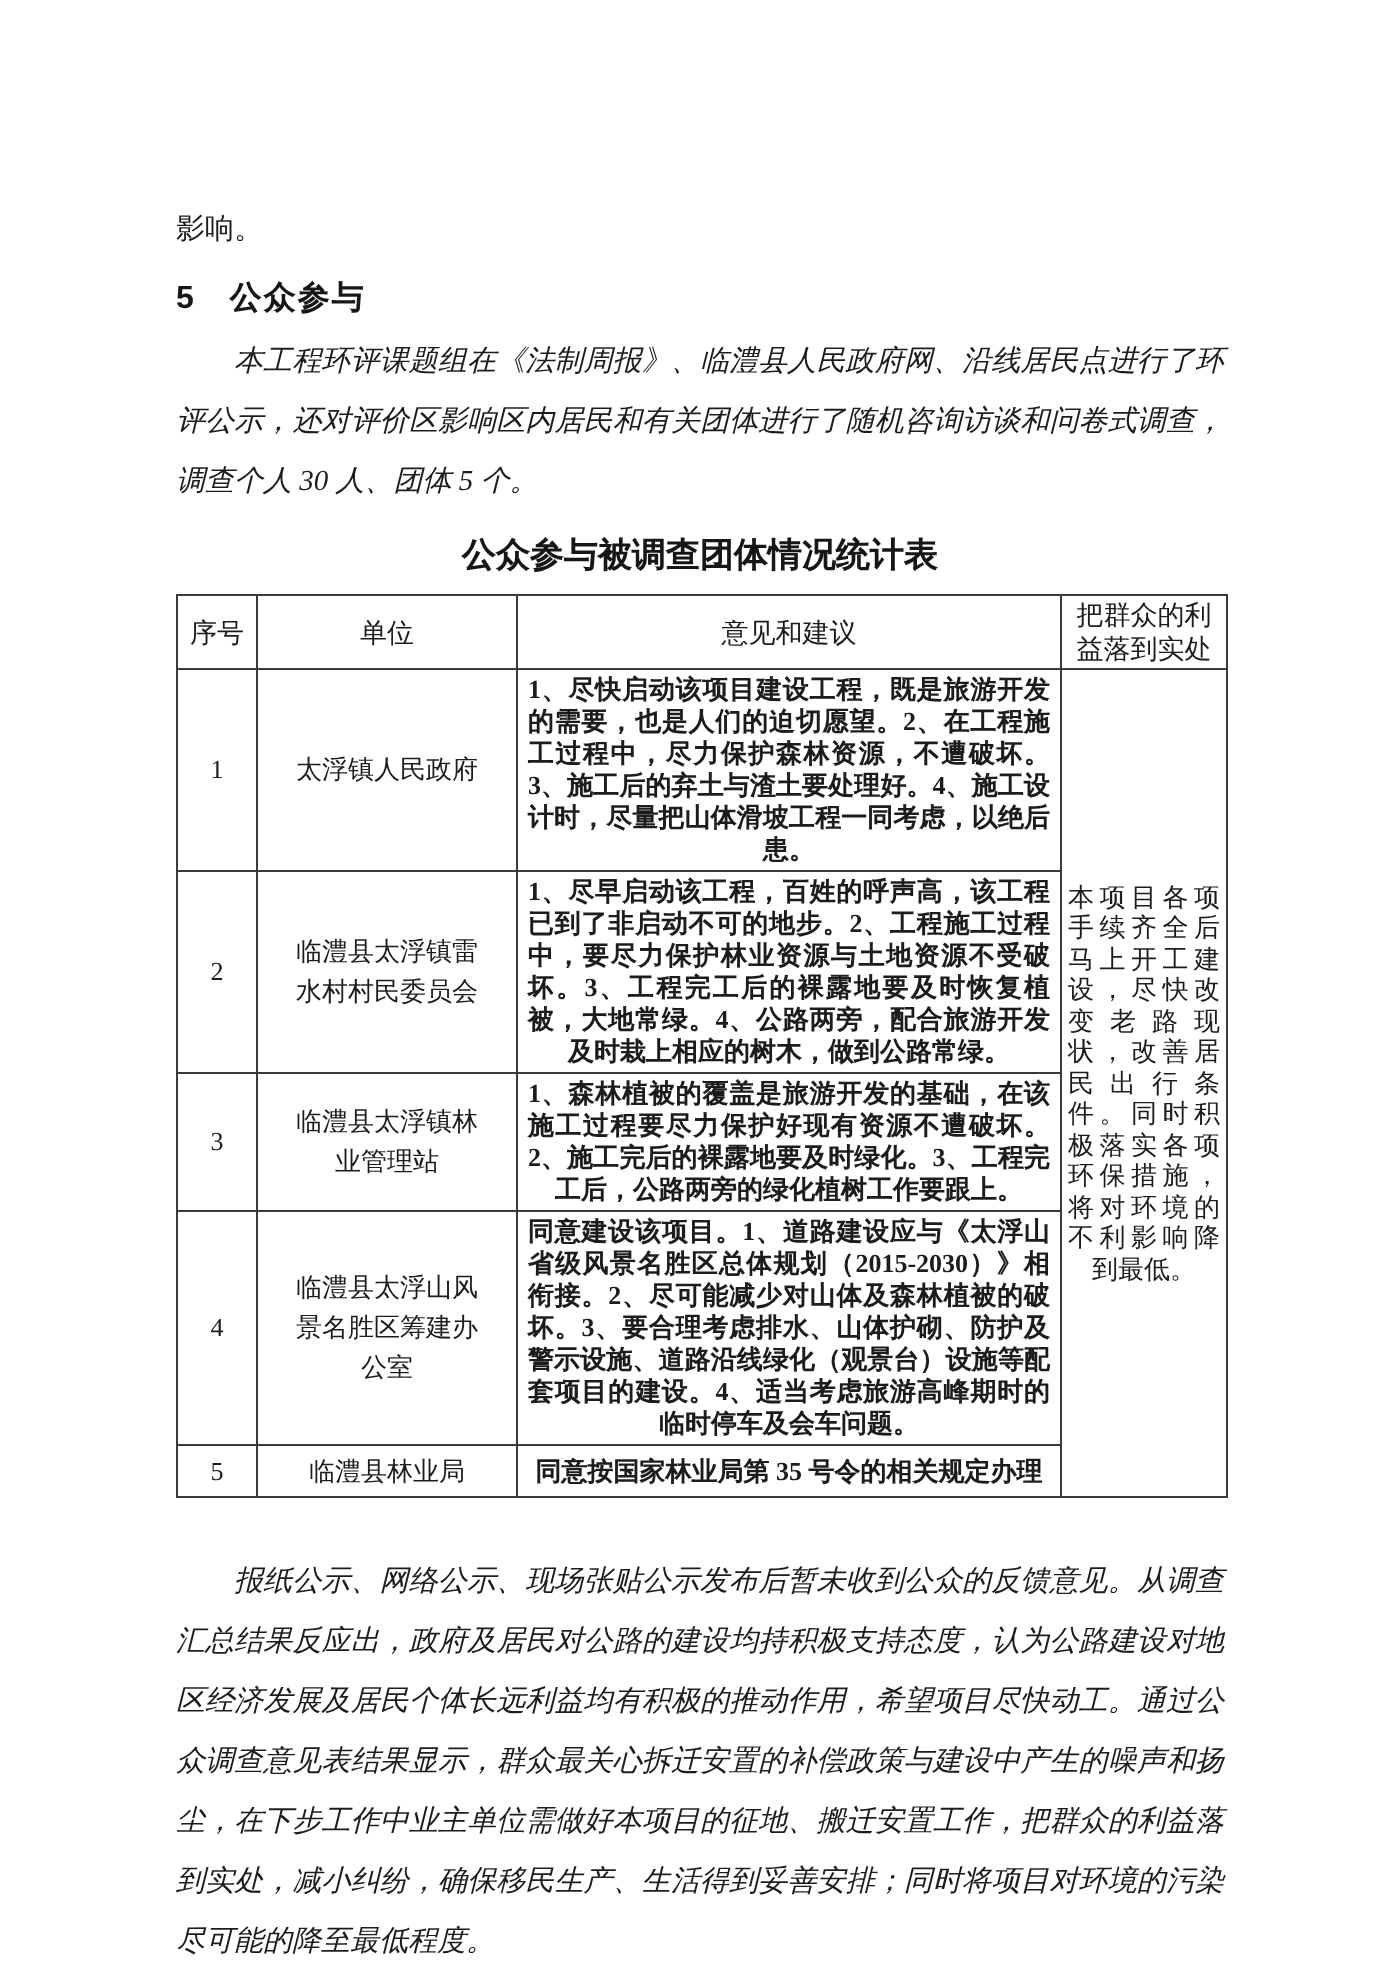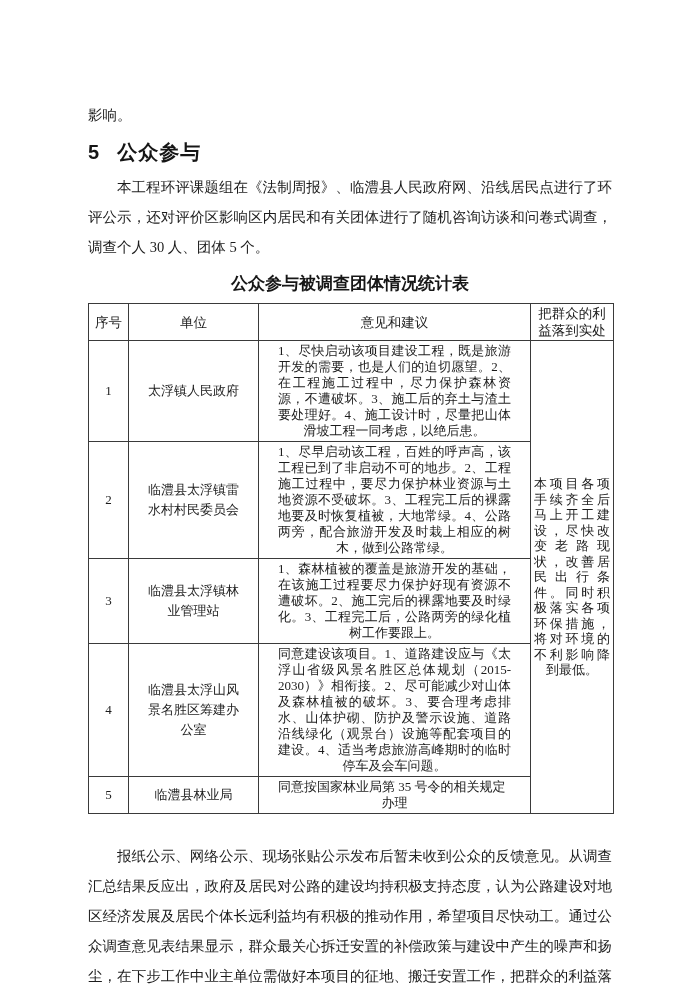--- a/index.html
+++ b/index.html
@@ -15,25 +15,25 @@
     font-family: "Liberation Serif", "DejaVu Serif", serif;
     margin-top: 20px;
   }
   .body-text {
     margin: 0;
     font-size: 14.5px;
     line-height: 30px;
     text-align: justify;
     color: #1c1c1c;
   }
-  .indent { text-indent: 2em; }
+  .indent { text-indent: 2em; font-style: italic; }
   .section-heading {
     margin: 9px 0 6px 0;
     font-family: "Liberation Sans", "DejaVu Sans", sans-serif;
-    font-size: 20px;
+    font-size: 16px;
     font-weight: bold;
     color: #161616;
     letter-spacing: 1px;
   }
   .section-heading .sec-num { margin-right: 17px; }
   .intro { margin-top: 5px; }
   .table-title {
     margin: 10px 0 8px 0;
     text-align: center;
     font-family: "Liberation Sans", "DejaVu Sans", sans-serif;
@@ -76,21 +76,22 @@
     text-align: center;
     vertical-align: middle;
     line-height: 20px;
     padding: 0 18px;
   }
   td.opinion {
     text-align: justify;
     text-align-last: center;
     vertical-align: middle;
     line-height: 16px;
-    padding: 2px 19px;
+    padding: 2px 5px;
+    font-weight: bold;
   }
   td.opinion.single {
     text-align: left;
     text-align-last: center;
   }
   td.response {
     text-align: justify;
     text-align-last: center;
     vertical-align: middle;
     line-height: 15.5px;

